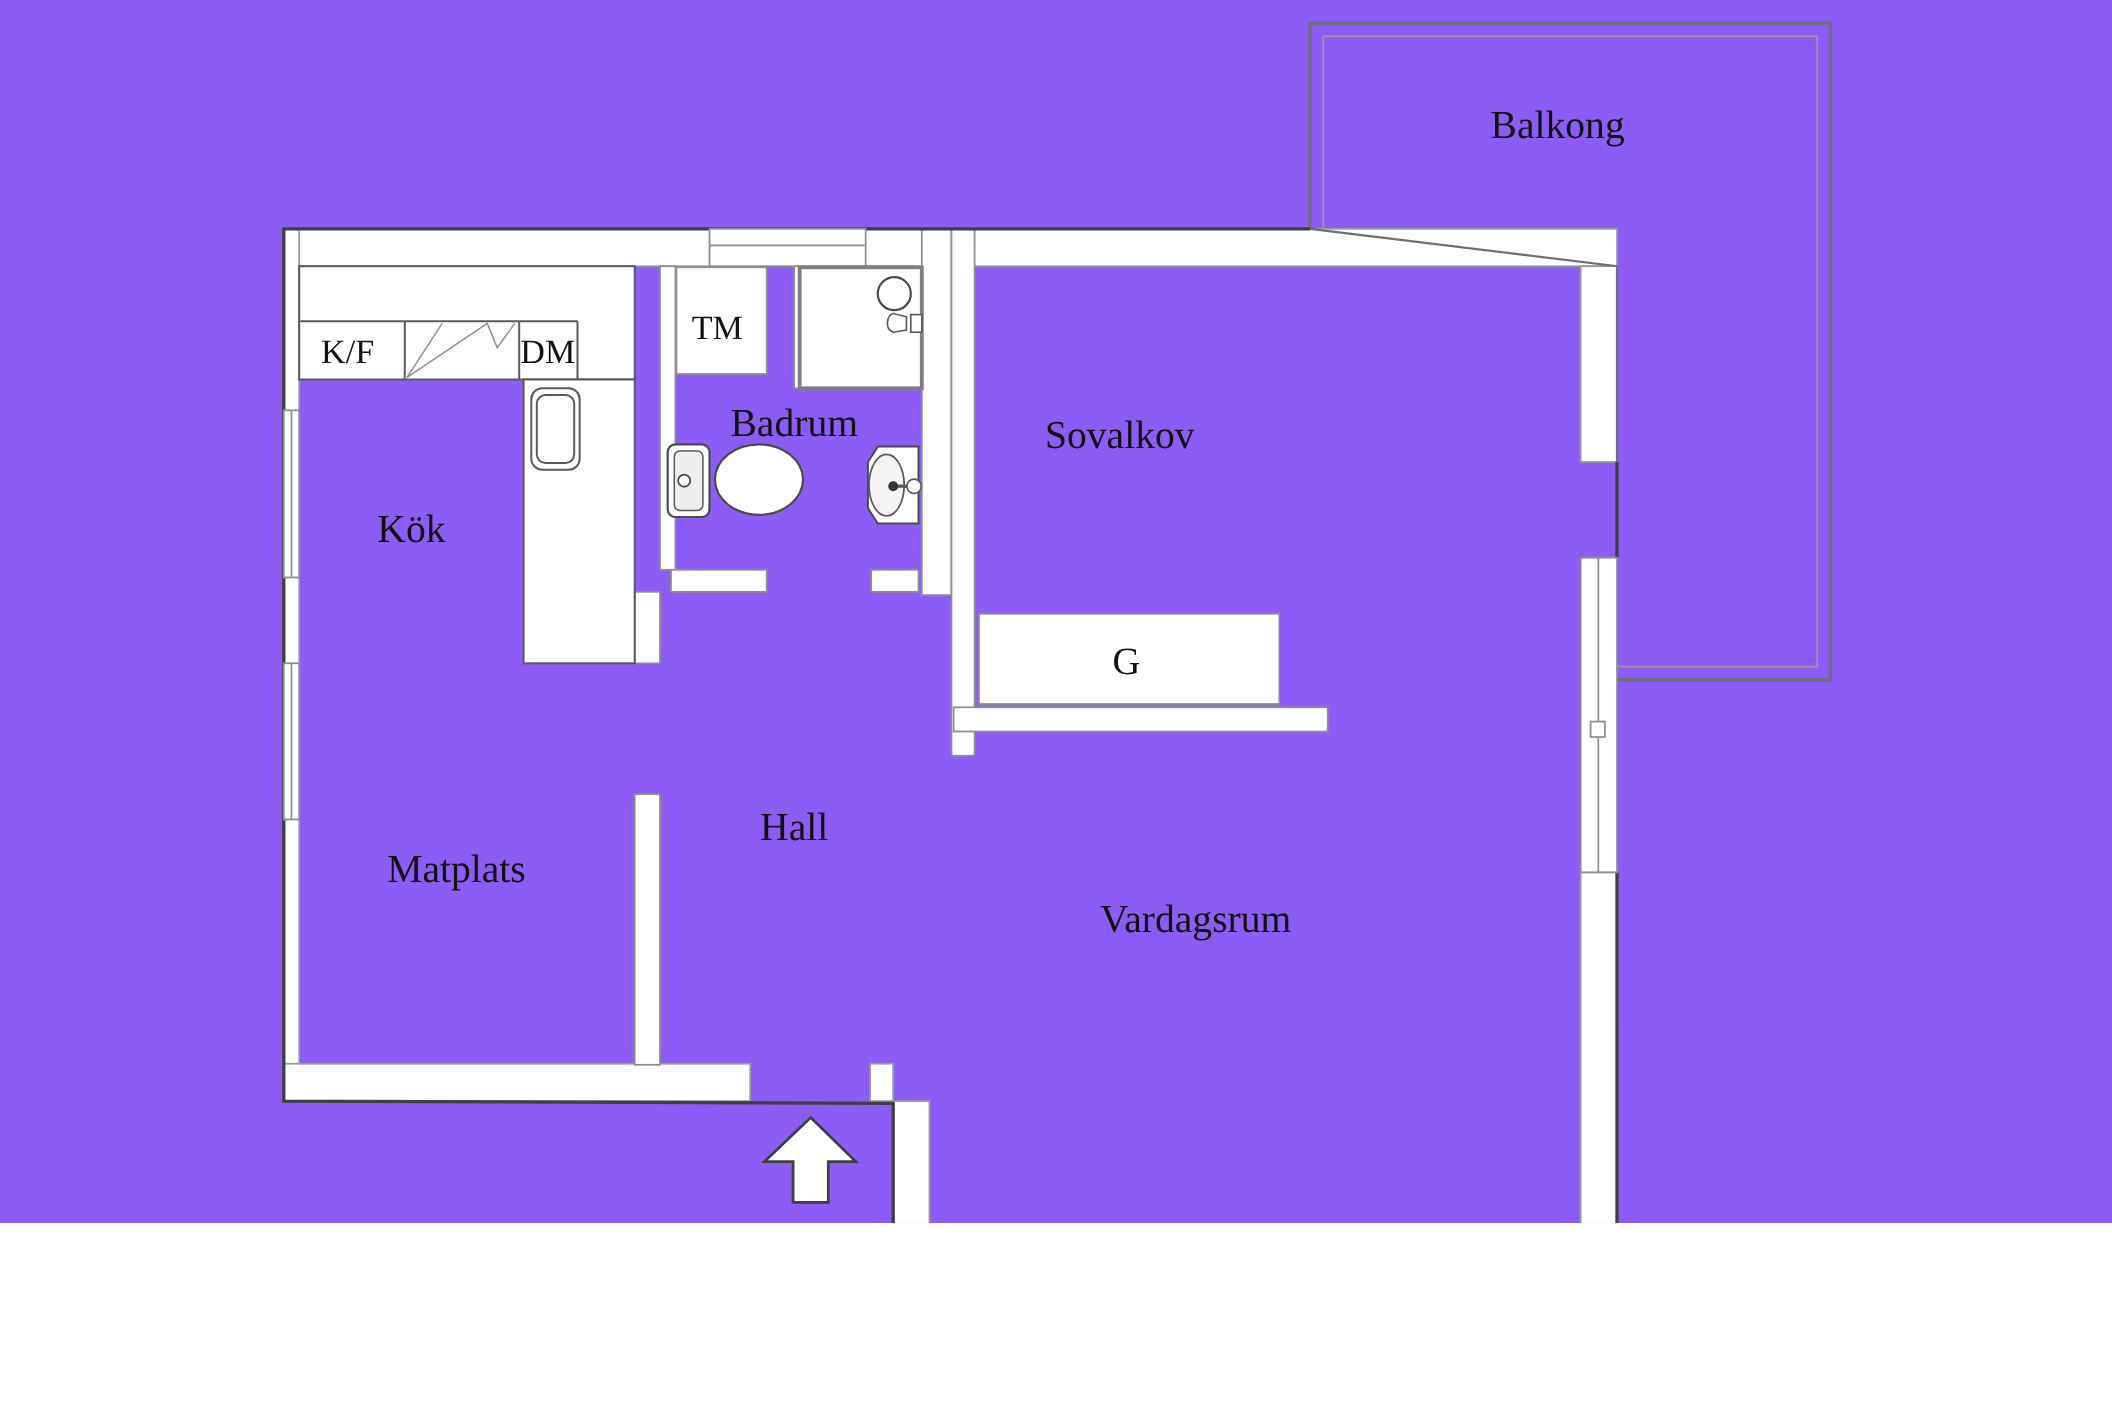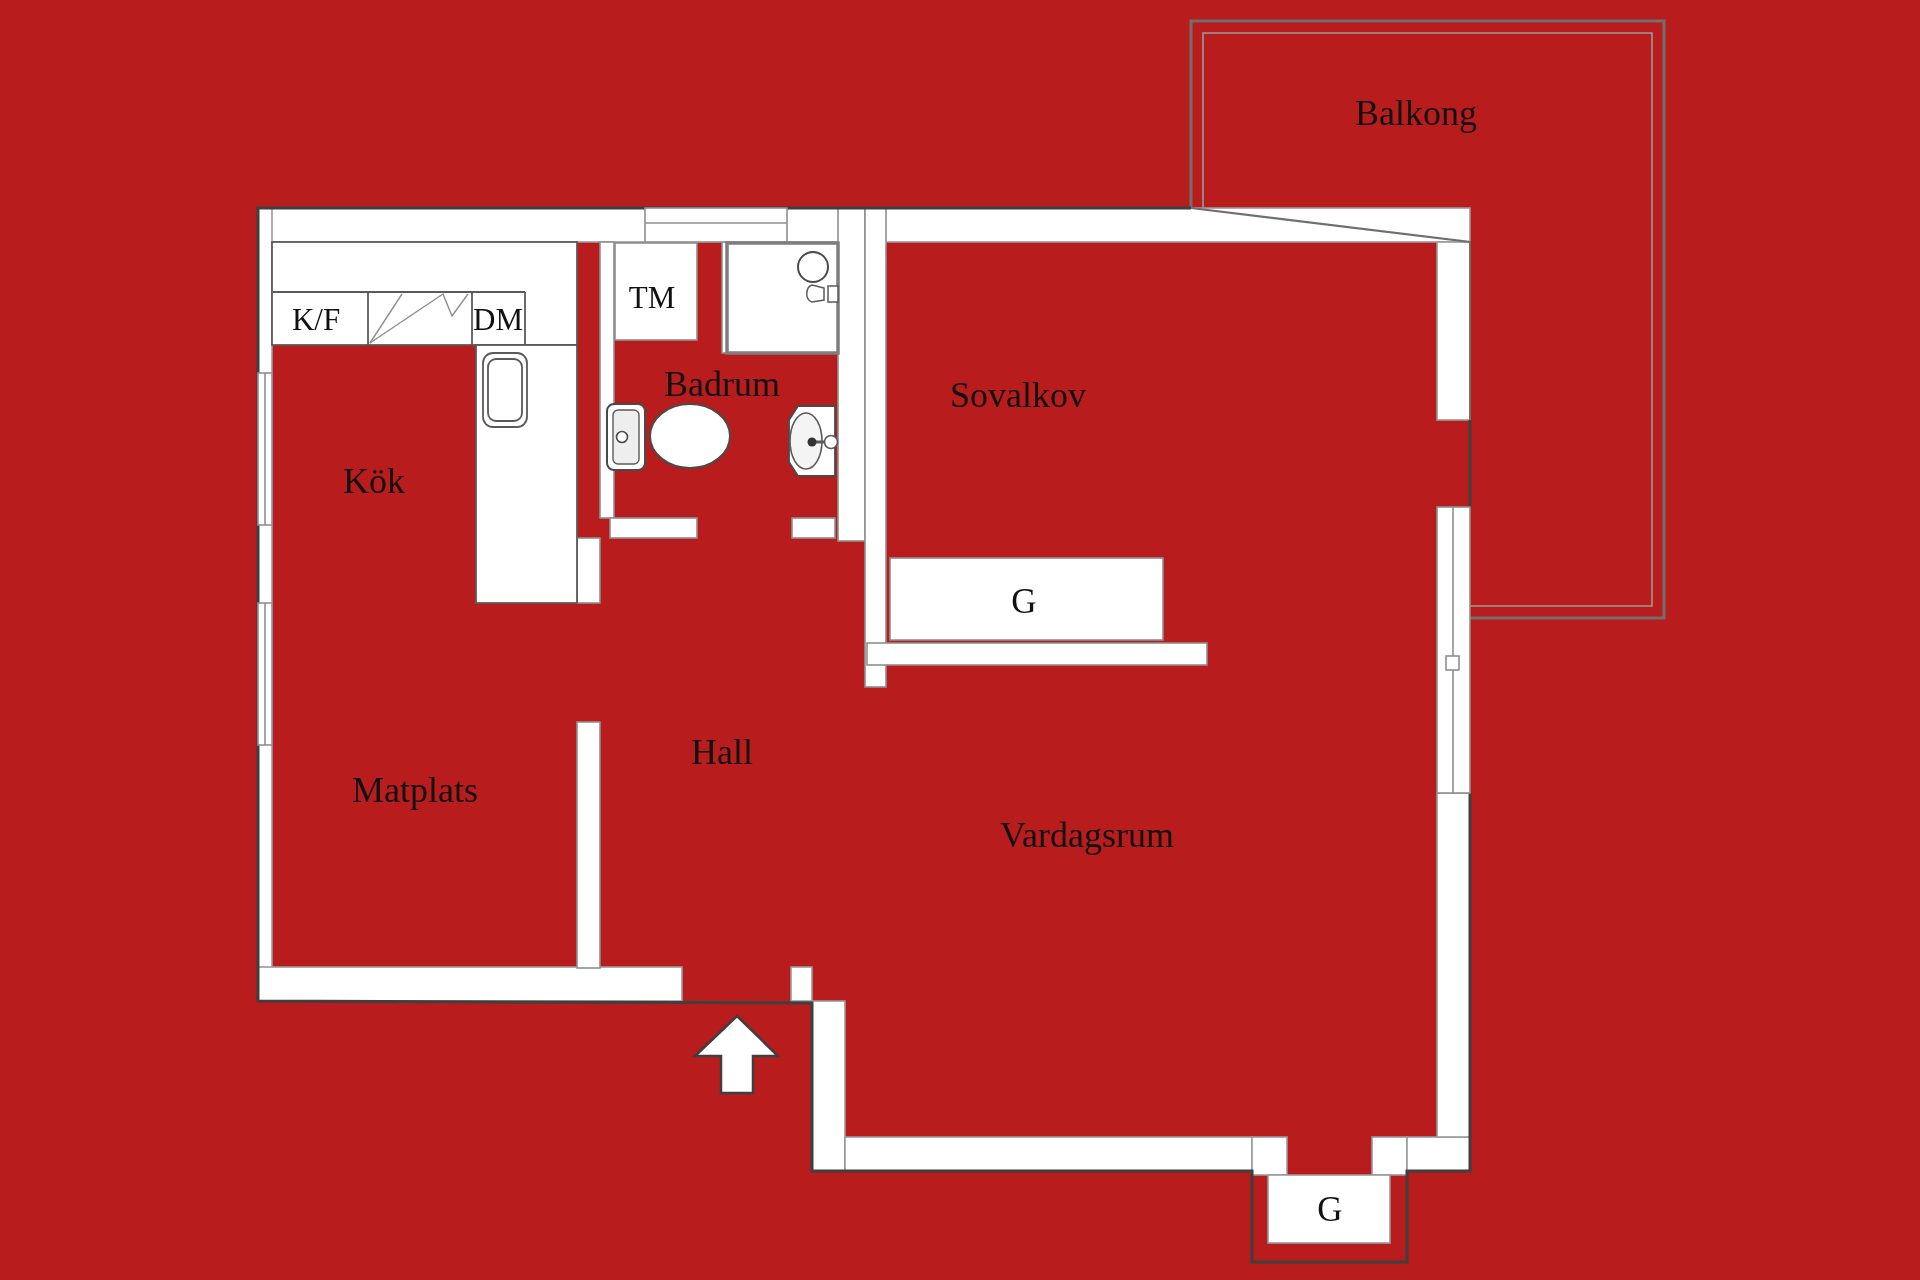--- a/index.html
+++ b/index.html
@@ -1,16 +1,16 @@
 <!DOCTYPE html>
 <html><head>
 <meta charset="utf-8">
 <style>
   html,body{margin:0;padding:0;background:#ffffff;}
-  .stage{position:relative;width:1920px;height:1280px;background:#b91c1c;overflow:hidden;
+  .stage{position:relative;width:1920px;height:1112px;background:#8b5cf6;overflow:hidden;
          font-family:"Liberation Serif", serif;}
   svg{display:block}
   text{fill:#111;font-family:"Liberation Serif", serif;}
   .room-label{font-size:36px;}
   .fix-label{font-size:31px;}
   .g-label{font-size:35px;}
 </style>
 </head>
 <body>
 

